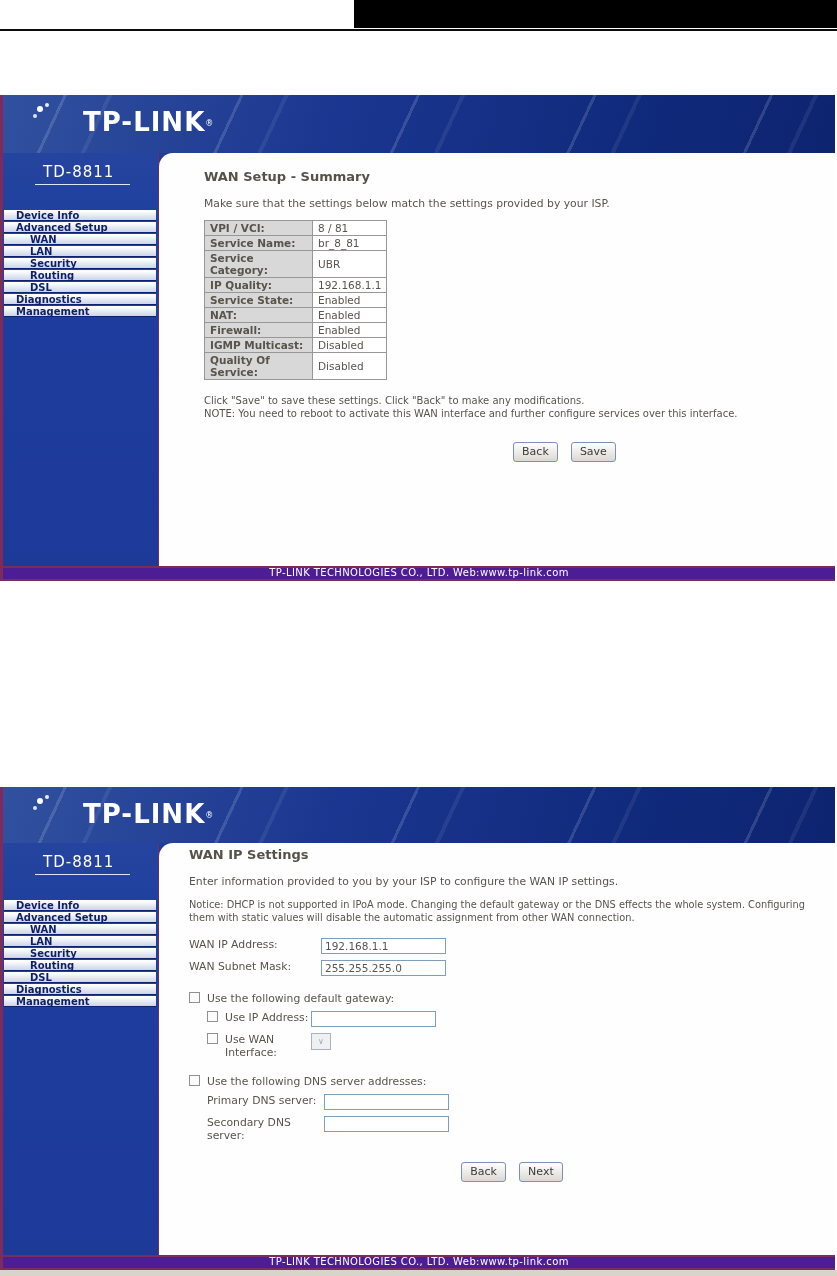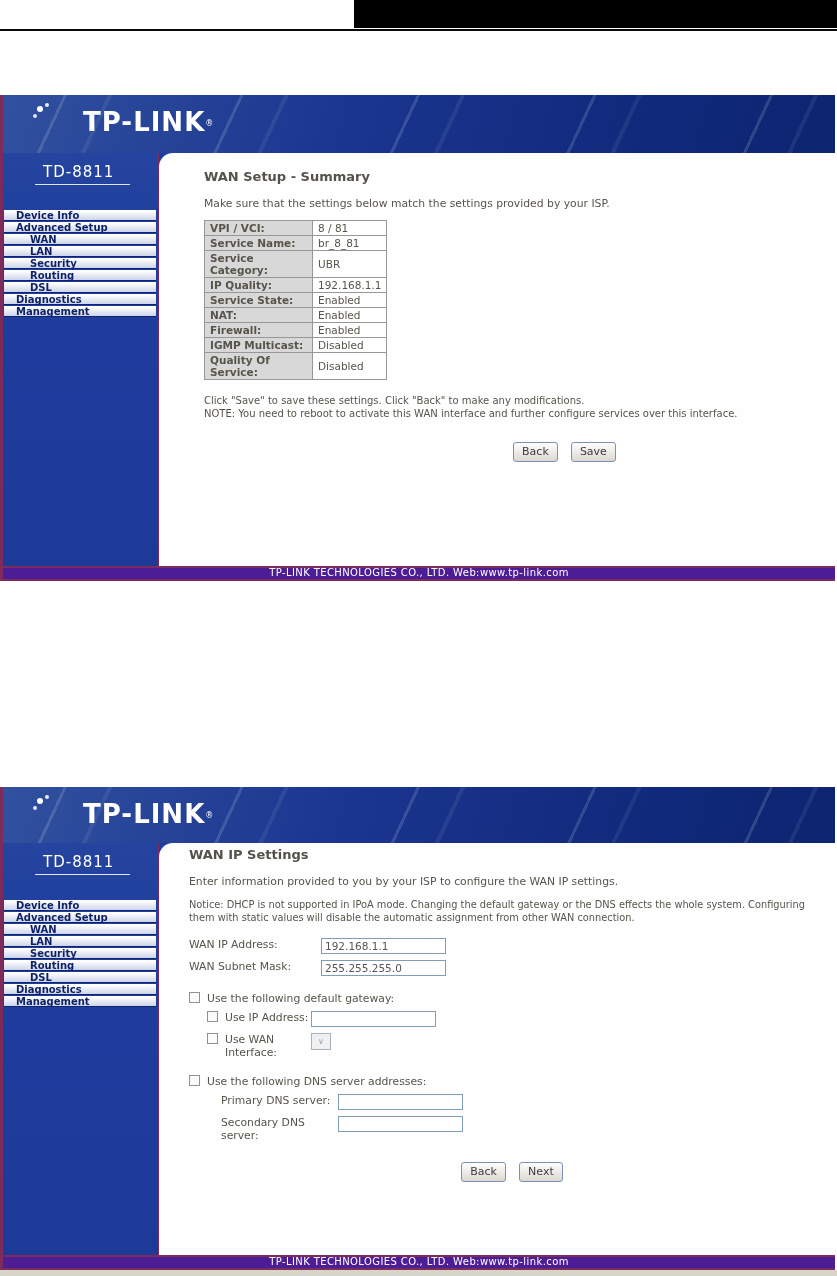--- a/index.html
+++ b/index.html
@@ -64,21 +64,21 @@
   
   .frow { display:flex; font-size:10.8px; margin-bottom:6px; }
   .flabel { width:132px; }
   input.txt { width:125px; height:16px; border:1px solid #7f9db9; font-size:10.5px; color:#555;
     padding:1px 3px; font-family:"DejaVu Sans", sans-serif; background:#fff; }
   .cb { width:11px; height:11px; border:1px solid #909090; background:#fbfbfb; display:inline-block;
     margin-right:7px; flex:0 0 auto; cursor:pointer; }
   .sect { margin-top:16px; }
   .subrow { margin-left:18px; margin-top:4px; }
   .sublabel { width:86px; }
-  .dnsrow { margin-left:32px; margin-top:6px; }
+  .dnsrow { margin-left:18px; margin-top:6px; }
   .dnslabel { width:117px; }
   .dd { width:20px; height:17px; border:1px solid #a9b3bd; background:#eef0f2; color:#9aa6b2;
     font-size:8px; text-align:center; line-height:15px; cursor:pointer; }
 
   .rs-footer { height:15px; border-top:2px solid #7c2b5a; border-bottom:2px solid #7c2b5a;
     background:#4c1d95; color:#ffffff; font-size:10px; letter-spacing:.4px; text-align:center; line-height:10px; }
 </style>
 </head>
 <body>
 

